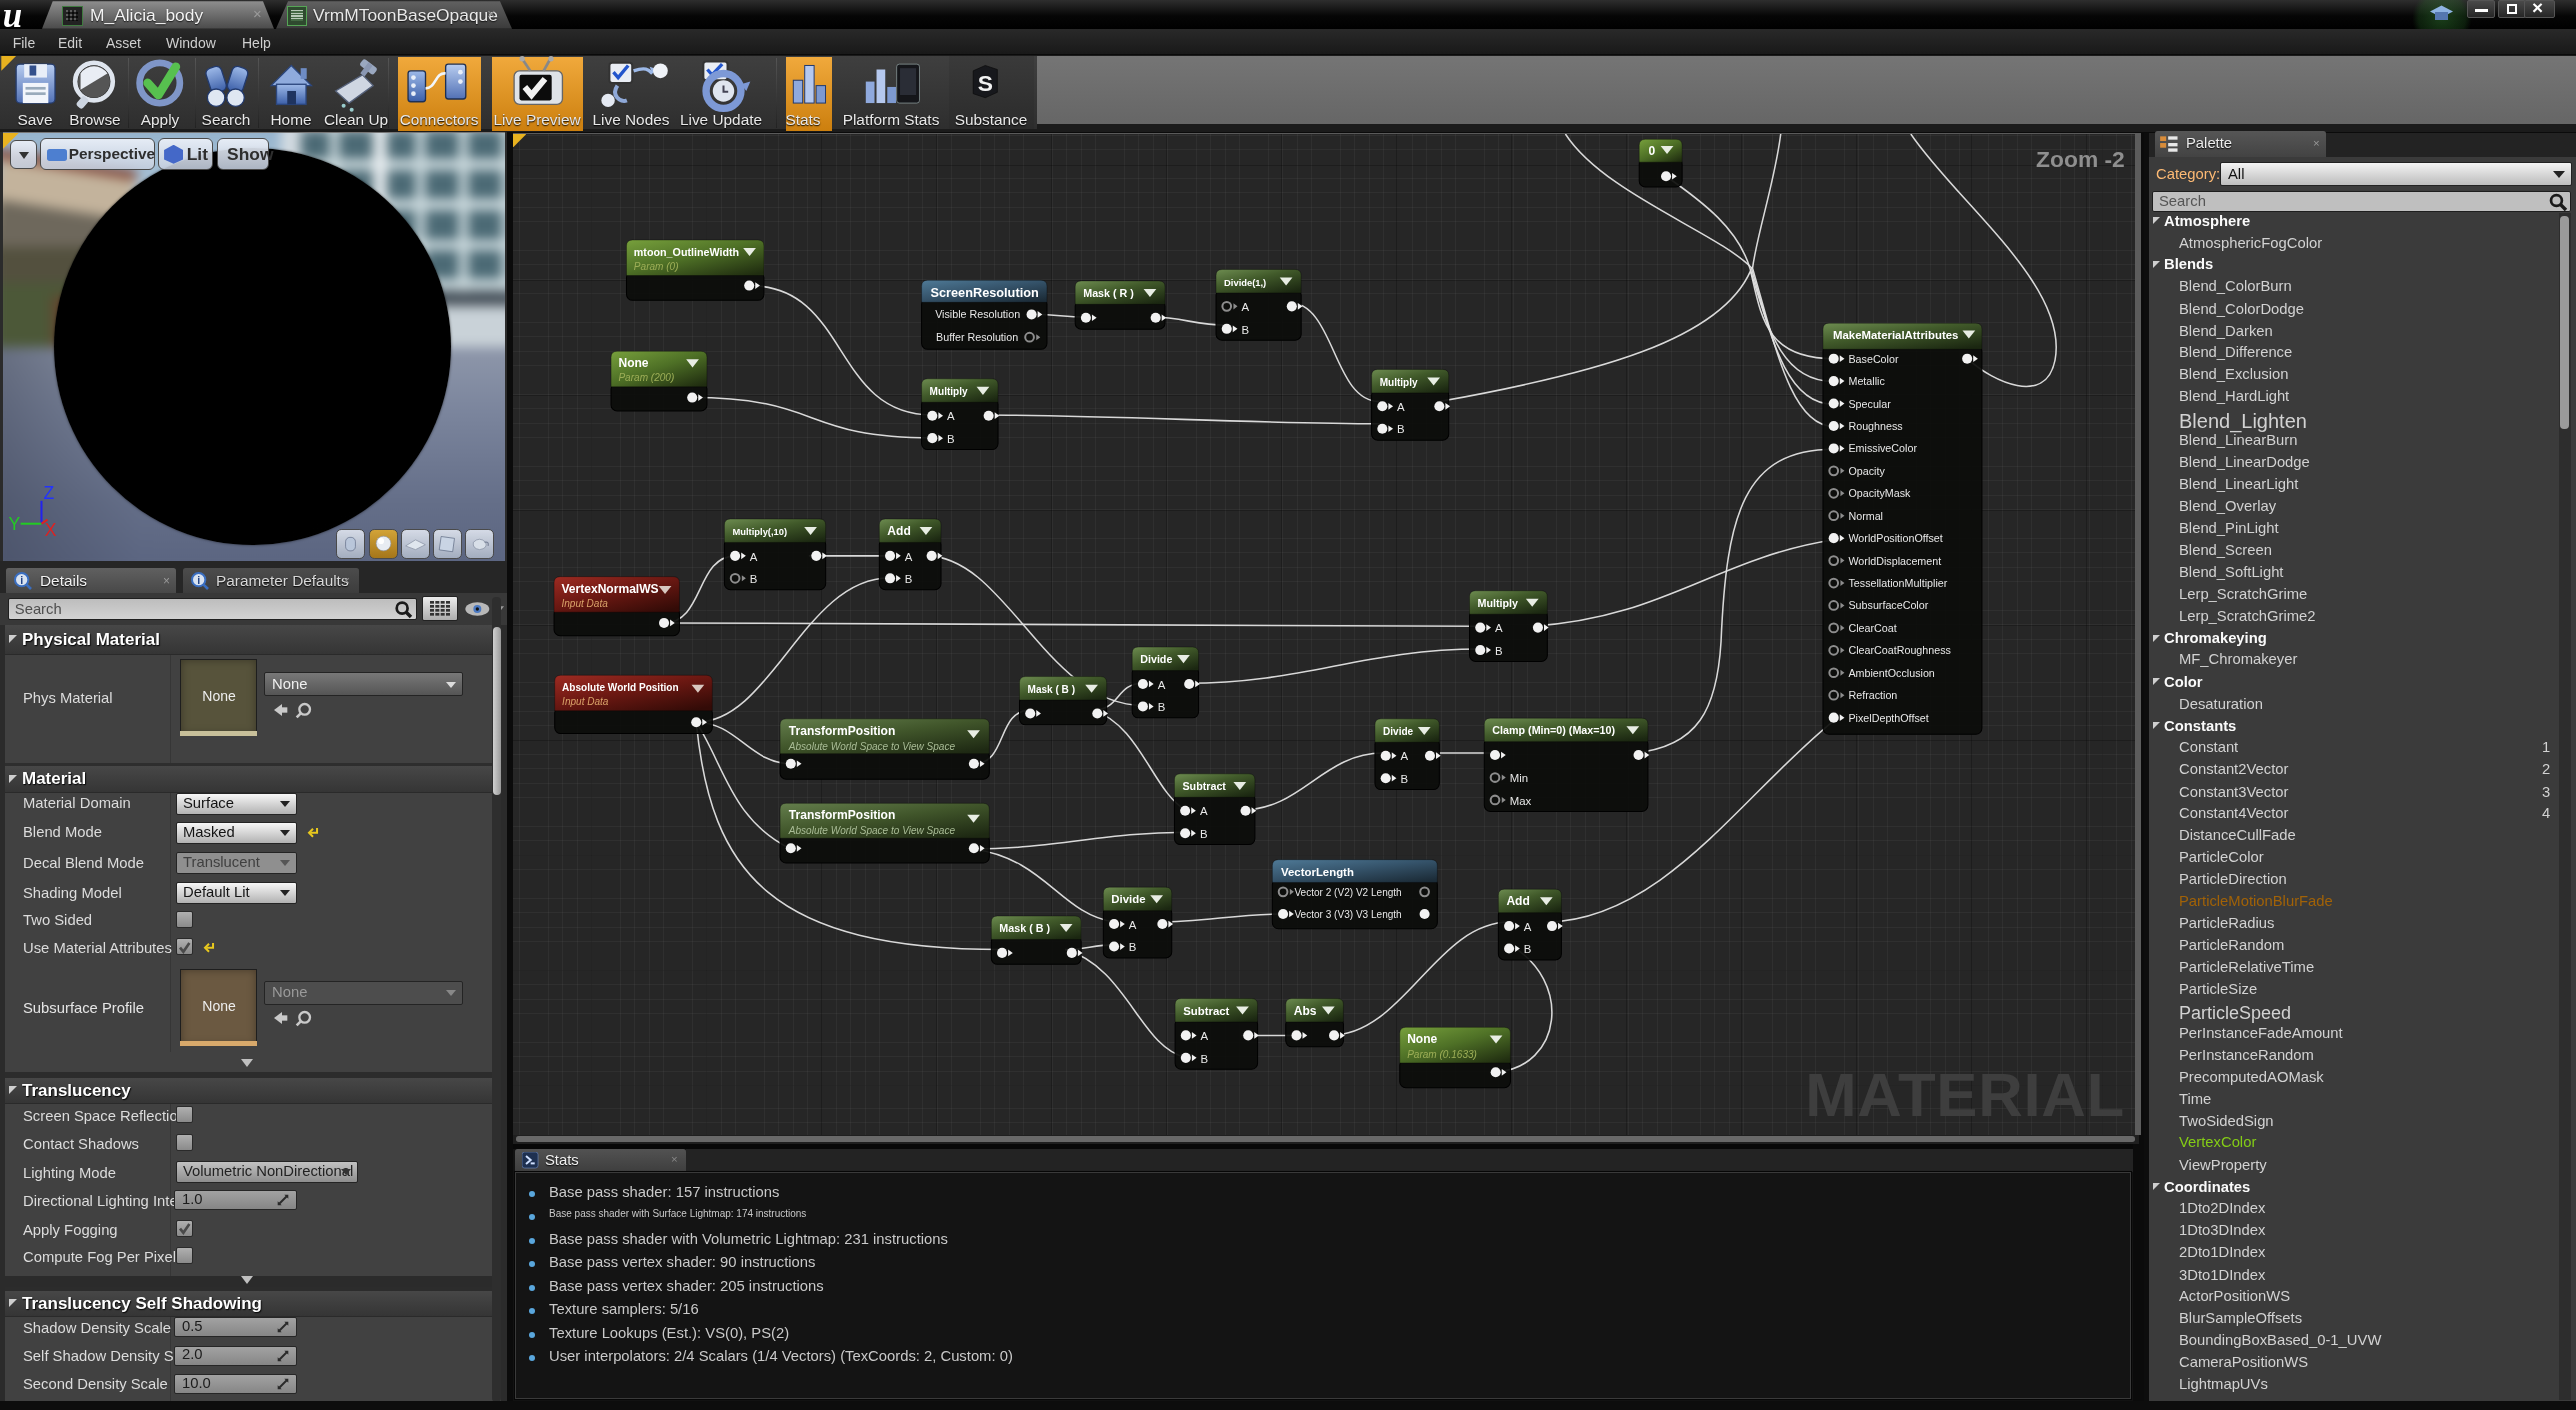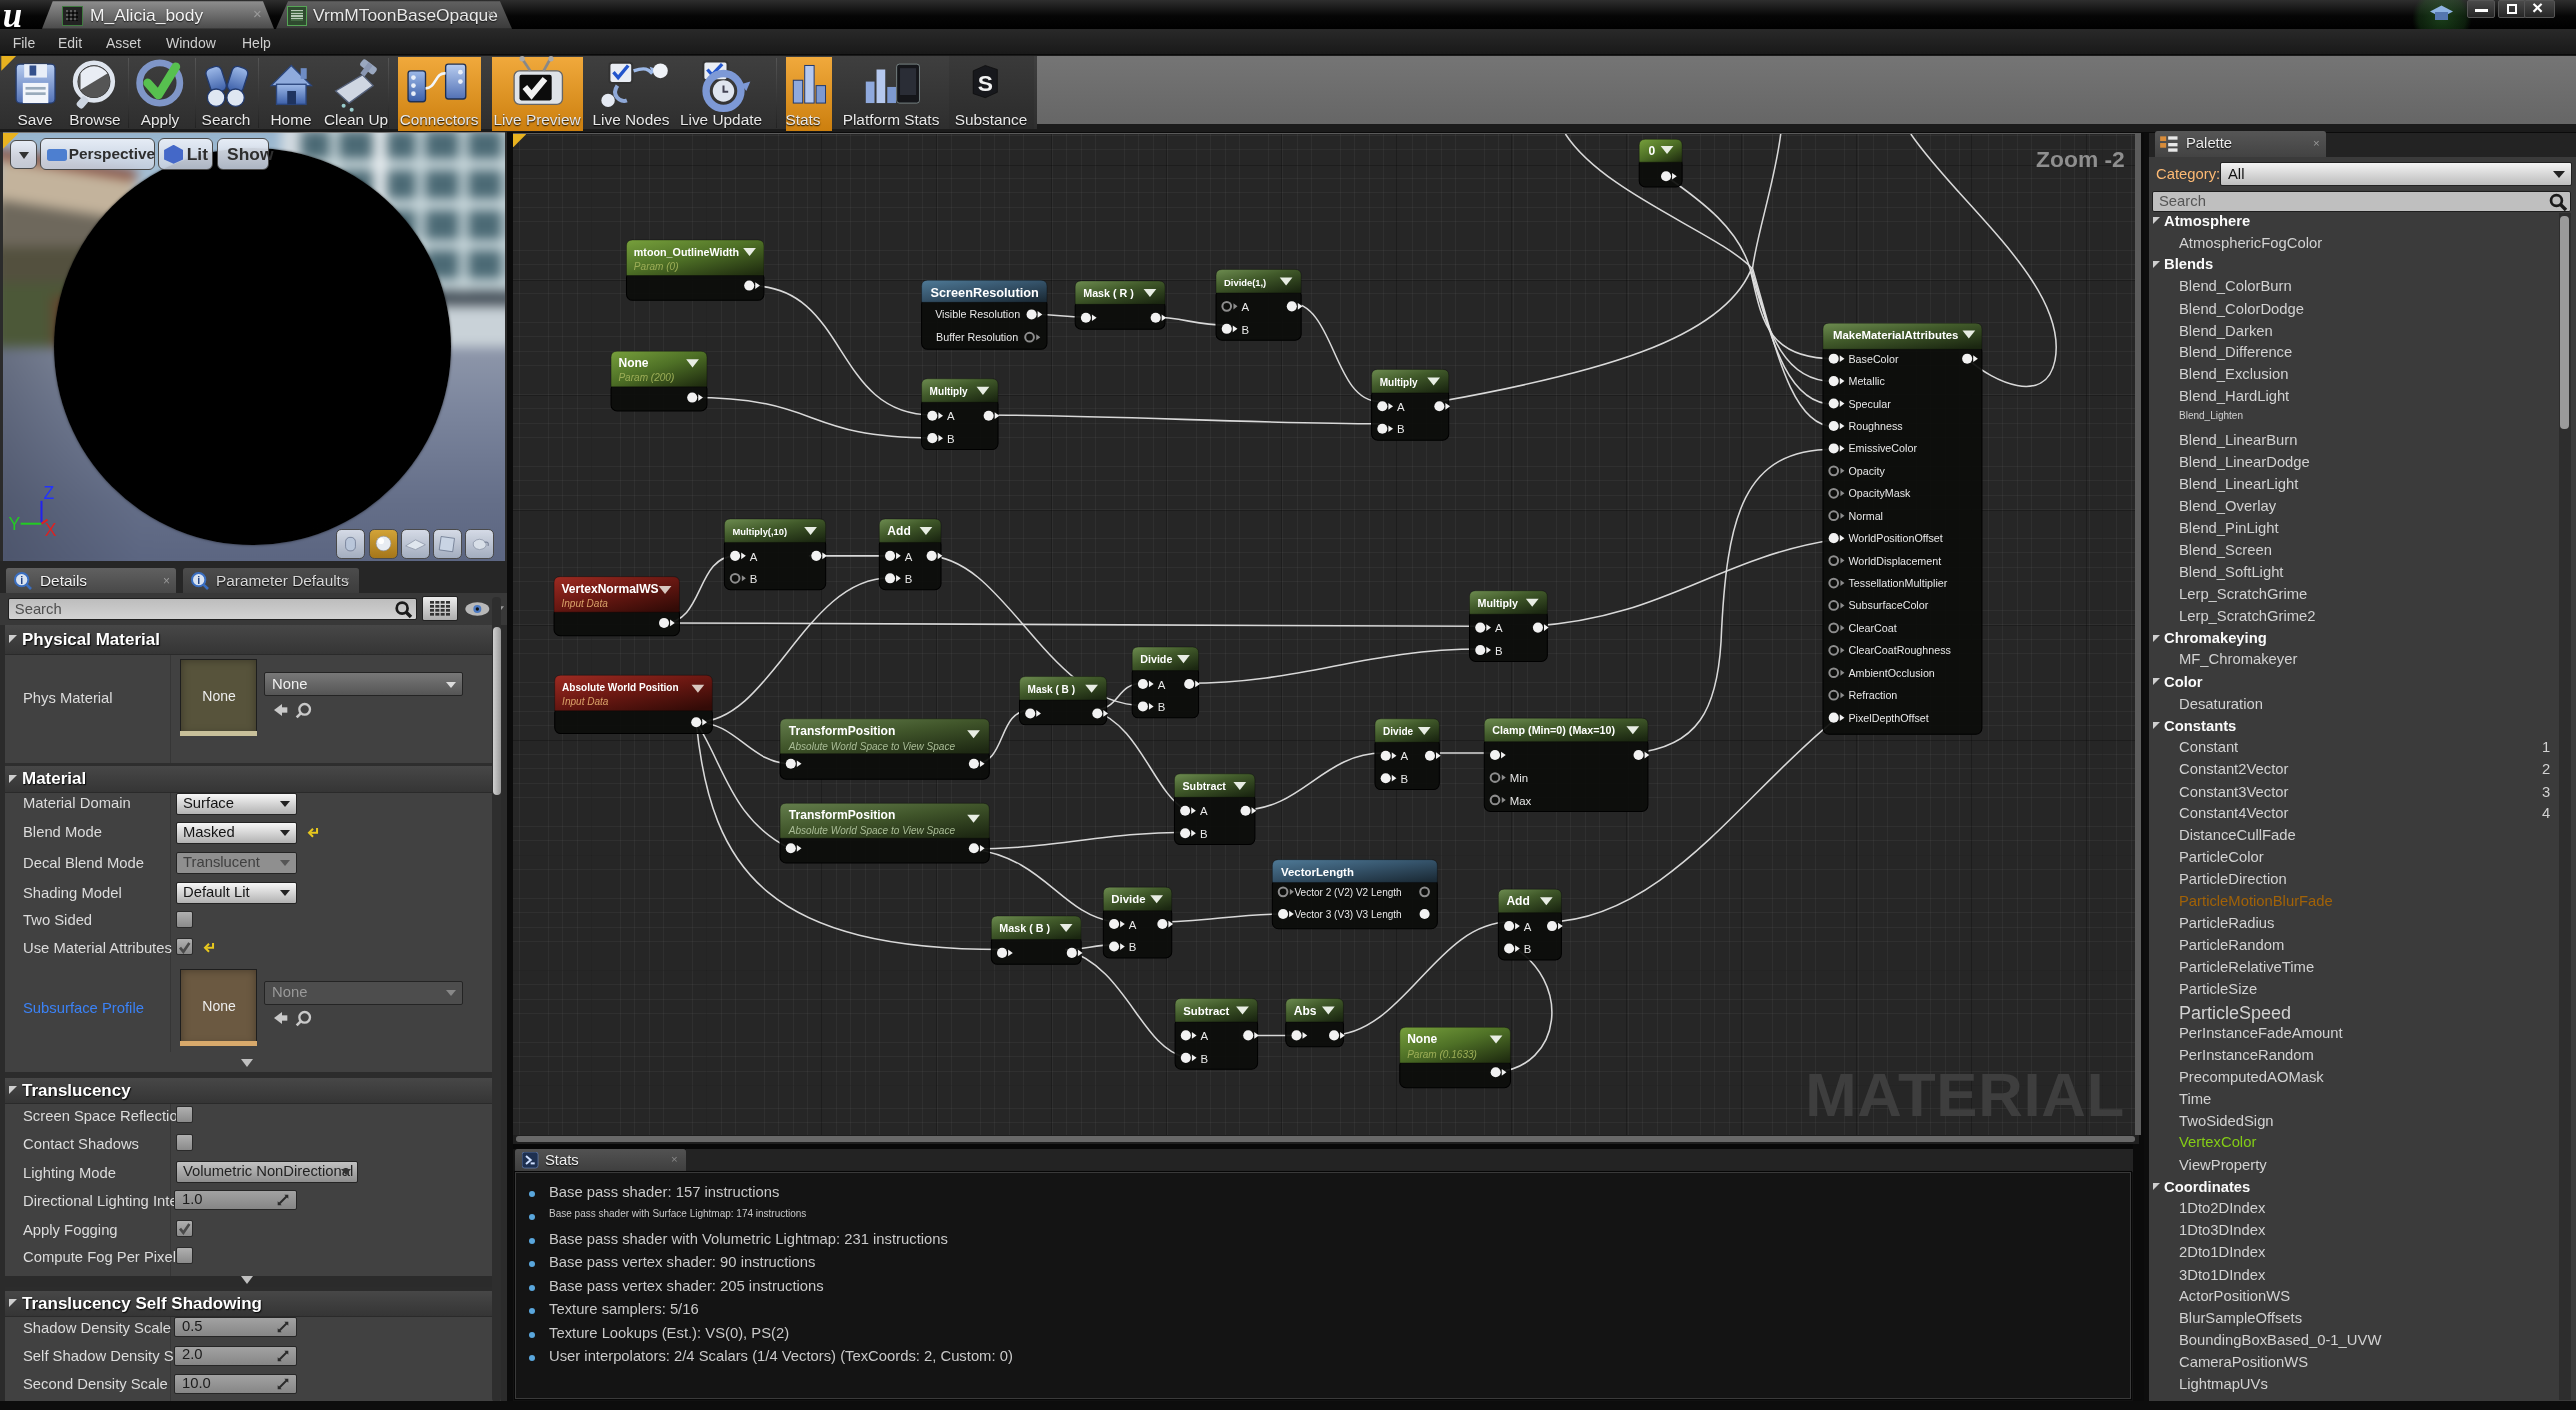--- a/index.html
+++ b/index.html
@@ -311,21 +311,21 @@
 <div class="abs" style="left:176px;top:911px;width:17.4px;height:17.4px;background:linear-gradient(#b0b0b0,#8a8a8a);border:0.7px solid #2a2a2a;border-radius:2px;"></div>
 <div class="lbl" style="left:23px;top:940px;font-size:14.8px;color:#dcdcdc;">Use Material Attributes</div>
 <div class="abs" style="left:176px;top:938px;width:17.4px;height:17.4px;background:linear-gradient(#b0b0b0,#8a8a8a);border:0.7px solid #2a2a2a;border-radius:2px;"></div>
 <svg class="abs" style="left:178px;top:941px;" width="13.4" height="13.4" viewBox="0 0 20 20">
       <path d="M3 10 L8 16 L17 3" fill="none" stroke="#4a4a4a" stroke-width="4"></path>
     </svg>
 <svg class="abs" style="left:203px;top:941px;" width="13.4" height="13.4" viewBox="0 0 20 20">
       <path d="M15 3 L15 10 L5 10" fill="none" stroke="#e8c81e" stroke-width="3"></path>
       <path d="M9 4 L3 10 L9 16" fill="none" stroke="#e8c81e" stroke-width="3"></path>
     </svg>
-<div class="lbl" style="left:23px;top:1000px;font-size:14.8px;color:#3b82f6;">Subsurface Profile</div>
+<div class="lbl" style="left:23px;top:1000px;font-size:14.8px;color:#e5e5e5;">Subsurface Profile</div>
 <div class="abs" style="left:180px;top:969px;width:77px;height:77px;background:#6b5941;border:0.7px solid #1e1e1e;box-shadow:inset 0 0 8px rgba(0,0,0,.35);"></div>
 <div class="abs" style="left:180px;top:1041px;width:77px;height:4.7px;background:#d8a96b;"></div>
 <div class="lbl" style="left:219px;top:998px;font-size:14px;color:#eee;transform:translateX(-50%);">None</div>
 <div class="abs" style="left:264px;top:981px;width:199px;height:24px;background:#4d4d4d;border:0.7px solid #242424;border-radius:2px;"></div>
 <div class="lbl" style="left:272px;top:984px;font-size:14.8px;color:#9a9a9a;">None</div>
 <div class="abs" style="left:446px;top:990px;width:0;height:0;border:5.4px solid transparent;border-top:6.7px solid #888;"></div>
 <svg class="abs" style="left:267px;top:1008px;" width="54" height="20" viewBox="0 0 80 30">
       <path d="M22 6 L10 15 L22 24 Z" fill="#c9c9c9"></path>
       <rect x="22" y="11" width="8" height="8" fill="#c9c9c9"></rect>
       <circle cx="56" cy="14" r="8" fill="none" stroke="#c9c9c9" stroke-width="3.5"></circle>
@@ -850,21 +850,21 @@
 <div class="lbl" style="left:2164px;top:213px;font-size:14.8px;font-weight:bold;color:#fafafa;">Atmosphere</div>
 <div class="lbl" style="left:2179px;top:235px;font-size:14.8px;color:#d2d2d2;">AtmosphericFogColor</div>
 <div class="abs" style="left:2153px;top:261px;width:0;height:0;border-left:7.4px solid #cfcfcf;border-bottom:7.4px solid transparent;"></div>
 <div class="lbl" style="left:2164px;top:256px;font-size:14.8px;font-weight:bold;color:#fafafa;">Blends</div>
 <div class="lbl" style="left:2179px;top:278px;font-size:14.8px;color:#d2d2d2;">Blend_ColorBurn</div>
 <div class="lbl" style="left:2179px;top:301px;font-size:14.8px;color:#d2d2d2;">Blend_ColorDodge</div>
 <div class="lbl" style="left:2179px;top:323px;font-size:14.8px;color:#d2d2d2;">Blend_Darken</div>
 <div class="lbl" style="left:2179px;top:344px;font-size:14.8px;color:#d2d2d2;">Blend_Difference</div>
 <div class="lbl" style="left:2179px;top:366px;font-size:14.8px;color:#d2d2d2;">Blend_Exclusion</div>
 <div class="lbl" style="left:2179px;top:388px;font-size:14.8px;color:#d2d2d2;">Blend_HardLight</div>
-<div class="lbl" style="left:2179px;top:410px;font-size:10px;color:#d2d2d2;">Blend_Lighten</div>
+<div class="lbl" style="left:2179px;top:410px;font-size:20px;color:#d2d2d2;">Blend_Lighten</div>
 <div class="lbl" style="left:2179px;top:432px;font-size:14.8px;color:#d2d2d2;">Blend_LinearBurn</div>
 <div class="lbl" style="left:2179px;top:454px;font-size:14.8px;color:#d2d2d2;">Blend_LinearDodge</div>
 <div class="lbl" style="left:2179px;top:476px;font-size:14.8px;color:#d2d2d2;">Blend_LinearLight</div>
 <div class="lbl" style="left:2179px;top:498px;font-size:14.8px;color:#d2d2d2;">Blend_Overlay</div>
 <div class="lbl" style="left:2179px;top:520px;font-size:14.8px;color:#d2d2d2;">Blend_PinLight</div>
 <div class="lbl" style="left:2179px;top:542px;font-size:14.8px;color:#d2d2d2;">Blend_Screen</div>
 <div class="lbl" style="left:2179px;top:564px;font-size:14.8px;color:#d2d2d2;">Blend_SoftLight</div>
 <div class="lbl" style="left:2179px;top:586px;font-size:14.8px;color:#d2d2d2;">Lerp_ScratchGrime</div>
 <div class="lbl" style="left:2179px;top:608px;font-size:14.8px;color:#d2d2d2;">Lerp_ScratchGrime2</div>
 <div class="abs" style="left:2153px;top:635px;width:0;height:0;border-left:7.4px solid #cfcfcf;border-bottom:7.4px solid transparent;"></div>

